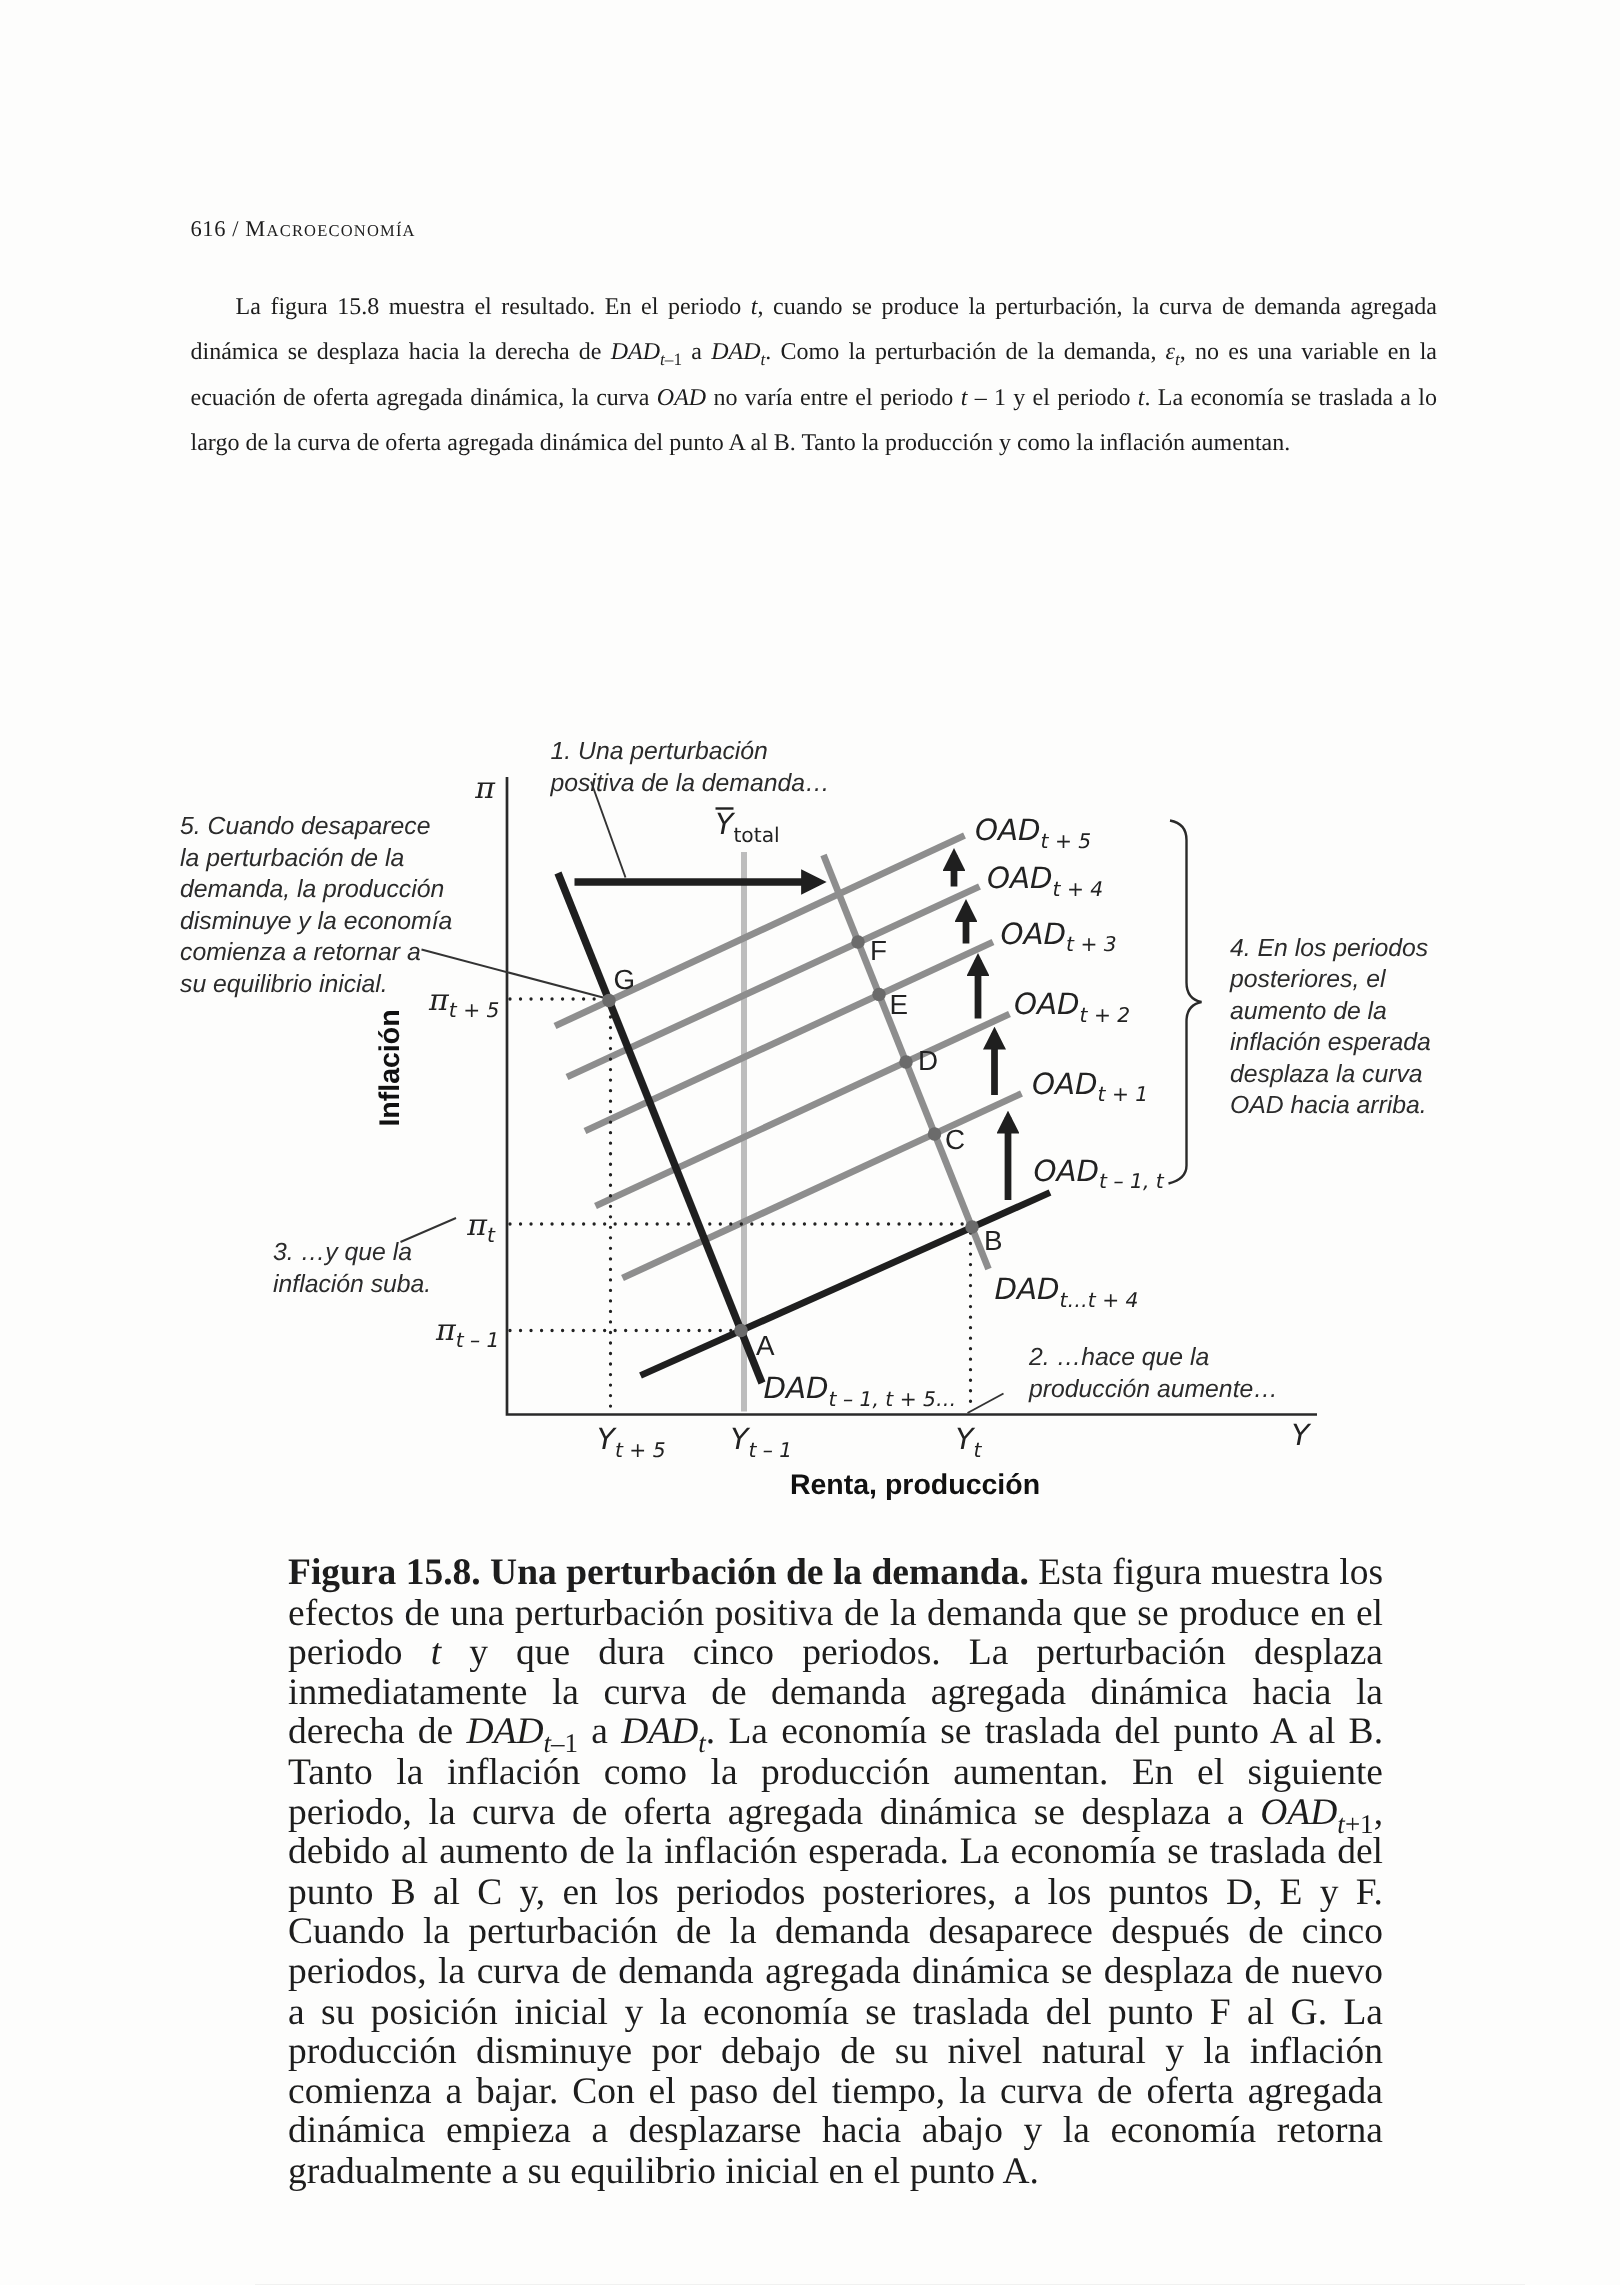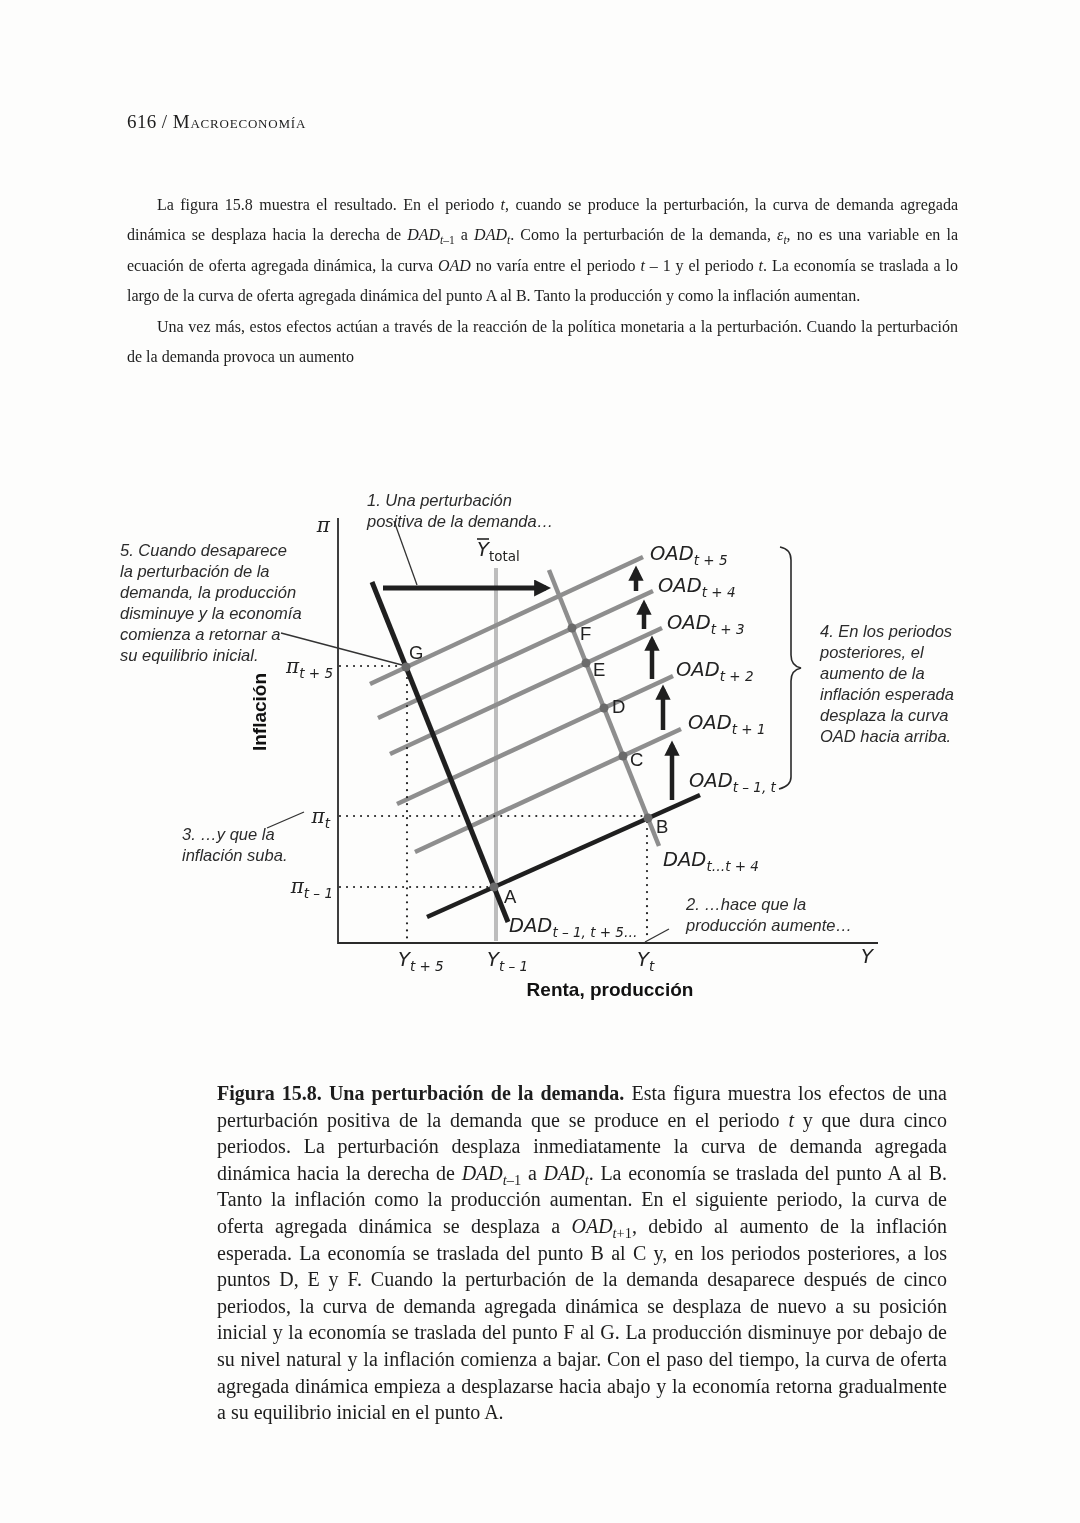--- a/index.html
+++ b/index.html
@@ -1,22 +1,22 @@
 <!DOCTYPE html>
 <html lang="es"><head>
 <meta charset="utf-8">
 <style>
   html,body{margin:0;padding:0;background:#e8e8e8;}
   .page{position:relative;width:1080px;height:1523px;background:#fdfdfc;margin:0 auto;overflow:hidden;
         font-family:"Liberation Serif","DejaVu Serif",serif;color:#1d1d1d;}
-  .header{position:absolute;left:127px;top:111px;font-size:19px;letter-spacing:.4px;white-space:nowrap;font-family:Liberation Serif, serif;}
+  .header{position:absolute;left:127px;top:145px;font-size:15px;letter-spacing:.4px;white-space:nowrap;font-family:Liberation Serif, serif;}
   .header .sc{font-variant:small-caps;letter-spacing:.8px;}
   .bodytext{position:absolute;left:127px;top:190px;width:831px;font-size:16px;line-height:30.4px;text-align:justify;}
   .bodytext p{margin:0;text-indent:30px;}
-  .caption{position:absolute;left:192px;top:1080px;width:730px;font-size:20px;line-height:26.6px;text-align:justify;margin-left:25px;}
+  .caption{position:absolute;left:192px;top:1036px;width:730px;font-size:25px;line-height:26.6px;text-align:justify;}
   .caption b{font-weight:bold;}
   sub{font-size:72%;line-height:0;}
   .fig{position:absolute;left:105px;top:472px;width:885px;height:545px;}
   
   text{fill:#222;}
   .math{font-family:"DejaVu Sans",sans-serif;font-style:italic;font-size:19.5px;}
   .math .sub{font-size:13.5px;}
   .pi{font-family:"DejaVu Serif","Liberation Serif",serif;font-style:italic;font-size:20px;}
   .pi .sub{font-family:"DejaVu Sans",sans-serif;font-size:13.5px;}
   .ptlbl{font-family:"Liberation Sans","DejaVu Sans",sans-serif;font-style:normal;font-size:18.5px;fill:#222;}
@@ -28,21 +28,20 @@
 <body>
 
 <div class="page">
 
   <div class="header">
     <span>616</span><span> / </span><span class="sc">Macroeconomía</span>
   </div>
 
   <div class="bodytext">
     <p>La figura 15.8 muestra el resultado. En el periodo <i>t</i>, cuando se produce la perturbación, la curva de demanda agregada dinámica se desplaza hacia la derecha de <i>DAD</i><sub><i>t</i>–1</sub> a <i>DAD</i><sub><i>t</i></sub>. Como la perturbación de la demanda, <i>ε</i><sub><i>t</i></sub>, no es una variable en la ecuación de oferta agregada dinámica, la curva <i>OAD</i> no varía entre el periodo <i>t</i> – 1 y el periodo <i>t</i>. La economía se traslada a lo largo de la curva de oferta agregada dinámica del punto A al B. Tanto la producción y como la inflación aumentan.</p>
-    <p>Una vez más, estos efectos actúan a través de la reacción de la política monetaria a la perturbación. Cuando la perturbación de la demanda provoca un aumento</p>
   </div>
 
   <svg class="fig" viewBox="105 472 885 545" width="885" height="545">
     <defs>
       <marker id="arr" viewBox="0 0 10 10" refX="7" refY="5" markerWidth="3.4" markerHeight="3.4" orient="auto">
         <path d="M0,0 L10,5 L0,10 z" fill="#1f1f1f"></path>
       </marker>
     </defs>
 
     <line x1="496" y1="568" x2="496" y2="941" stroke="#bdbdbd" stroke-width="4"></line>

